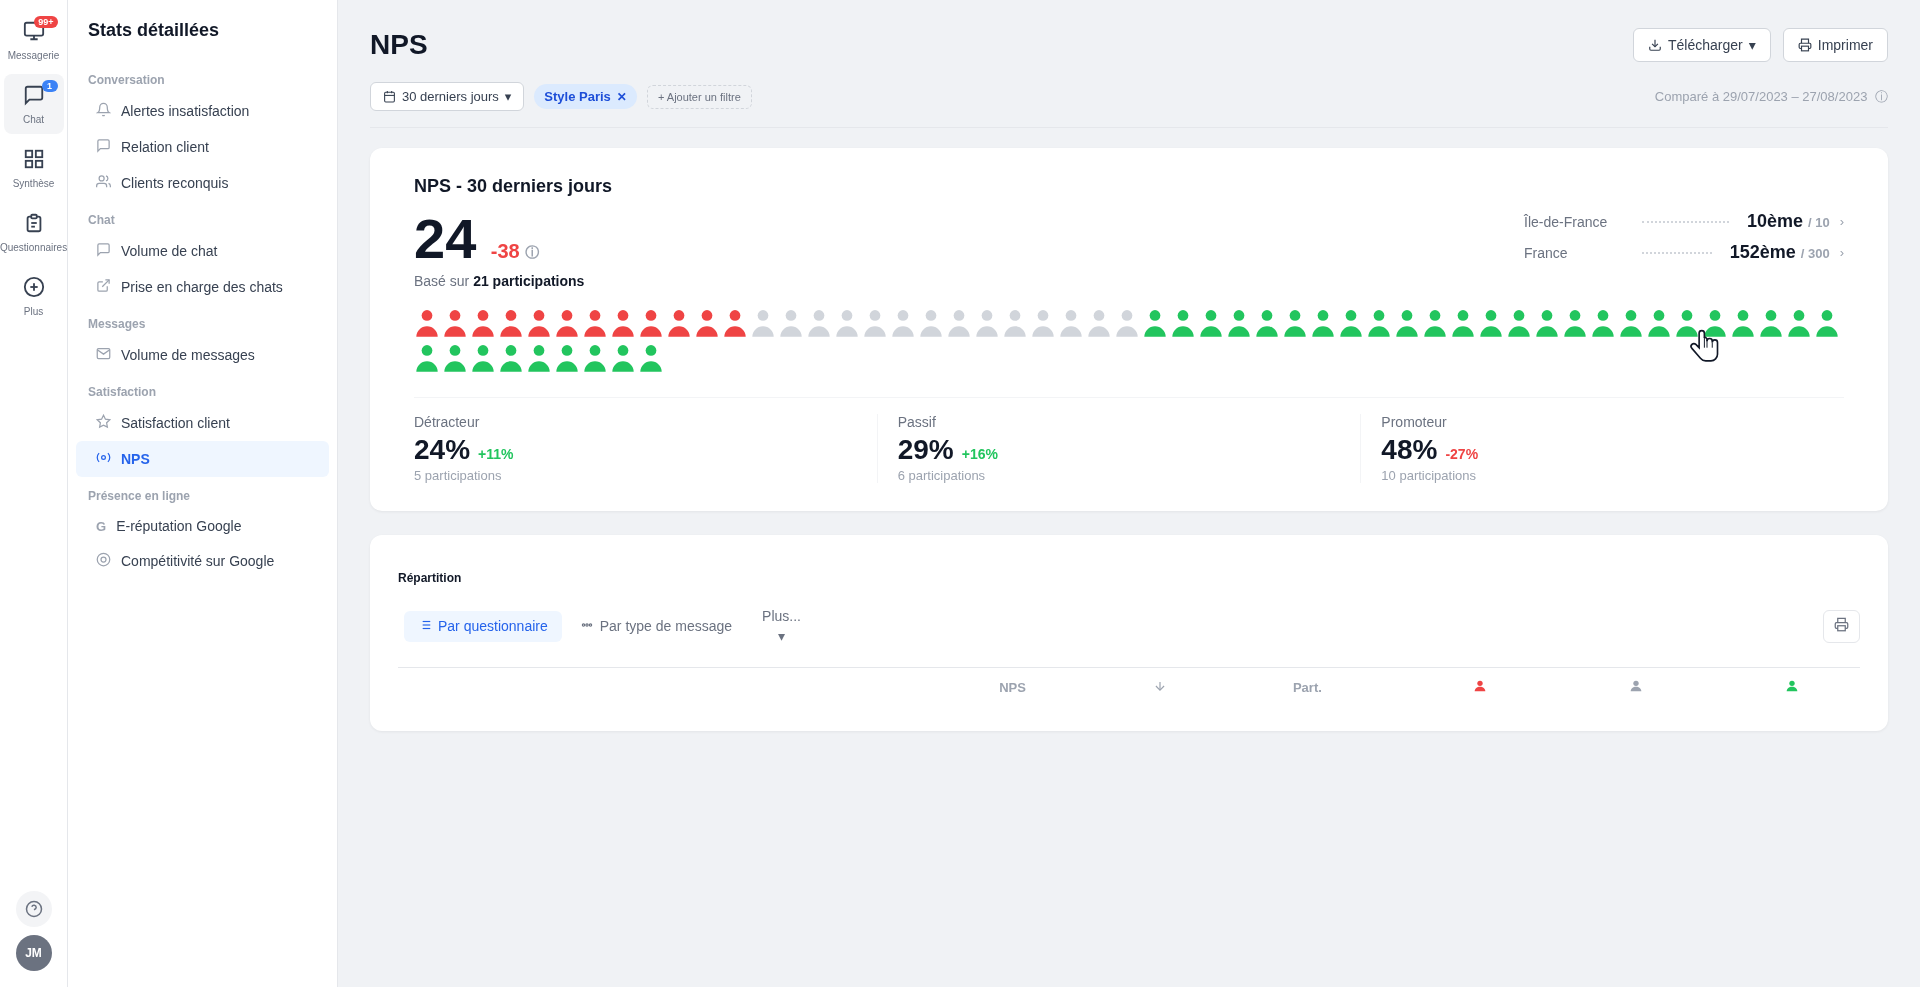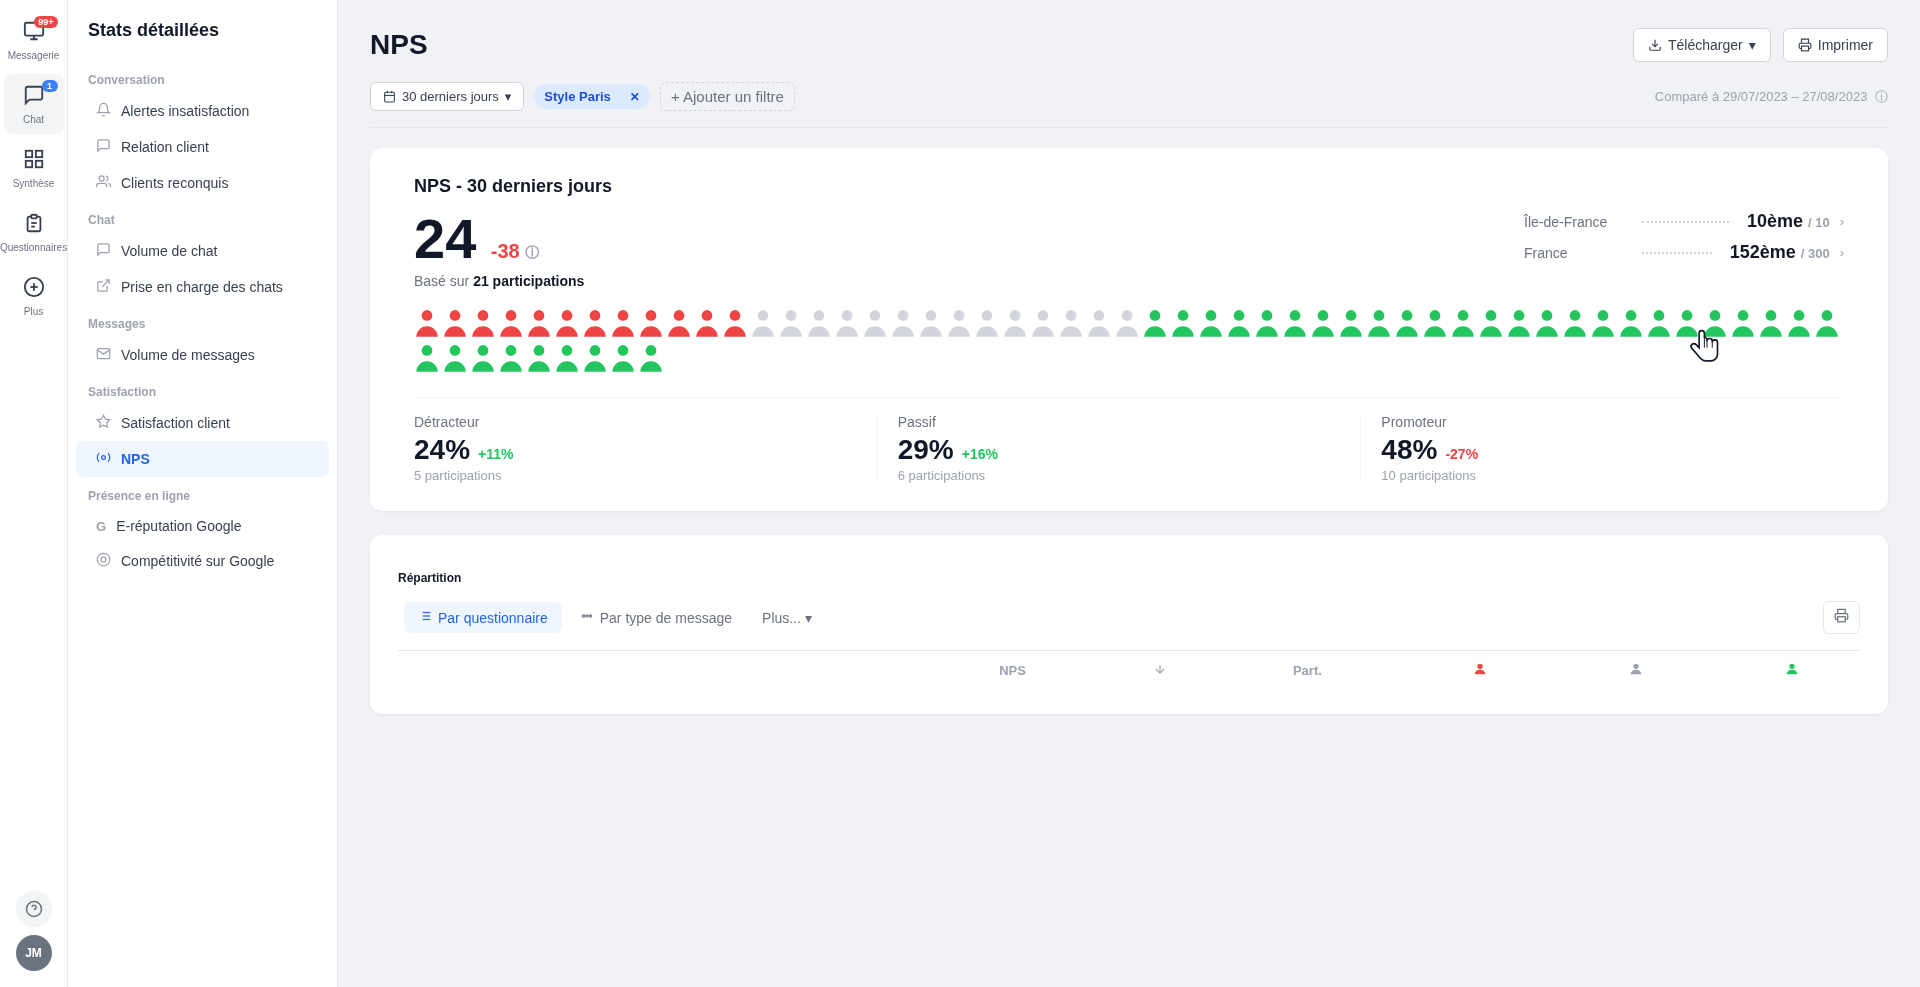--- a/index.html
+++ b/index.html
@@ -179,39 +179,39 @@
       border: 1px solid #d1d5db;
       border-radius: 6px;
       background: #fff;
       font-size: 13px;
       color: #374151;
       cursor: pointer;
     }
     .filter-tag {
       display: flex;
       align-items: center;
-      gap: 19px;
+      gap: 6px;
       padding: 5px 10px;
       background: #dbeafe;
       border-radius: 20px;
       font-size: 13px;
       color: #1d4ed8;
       font-weight: 600;
       cursor: pointer;
     }
     .filter-tag .close { cursor: pointer; font-size: 12px; }
     .add-filter-btn {
       display: flex;
       align-items: center;
       gap: 4px;
       padding: 5px 10px;
       border: 1px dashed #d1d5db;
       border-radius: 6px;
       background: transparent;
-      font-size: 15px;
+      font-size: 11px;
       color: #6b7280;
       cursor: pointer;
     }
     .compare-text {
       margin-left: auto;
       font-size: 13px;
       color: #9ca3af;
     }
 
     
@@ -375,20 +375,21 @@
       display: flex;
       align-items: center;
       gap: 4px;
       padding: 7px 12px;
       border-radius: 6px;
       font-size: 14px;
       color: #6b7280;
       cursor: pointer;
       background: transparent;
       border: none;
+      flex-direction: column;
     }
     .print-btn {
       margin-left: auto;
       padding: 6px 10px;
       border-radius: 6px;
       background: transparent;
       border: 1px solid #e5e7eb;
       cursor: pointer;
       font-size: 16px;
       color: #6b7280;

